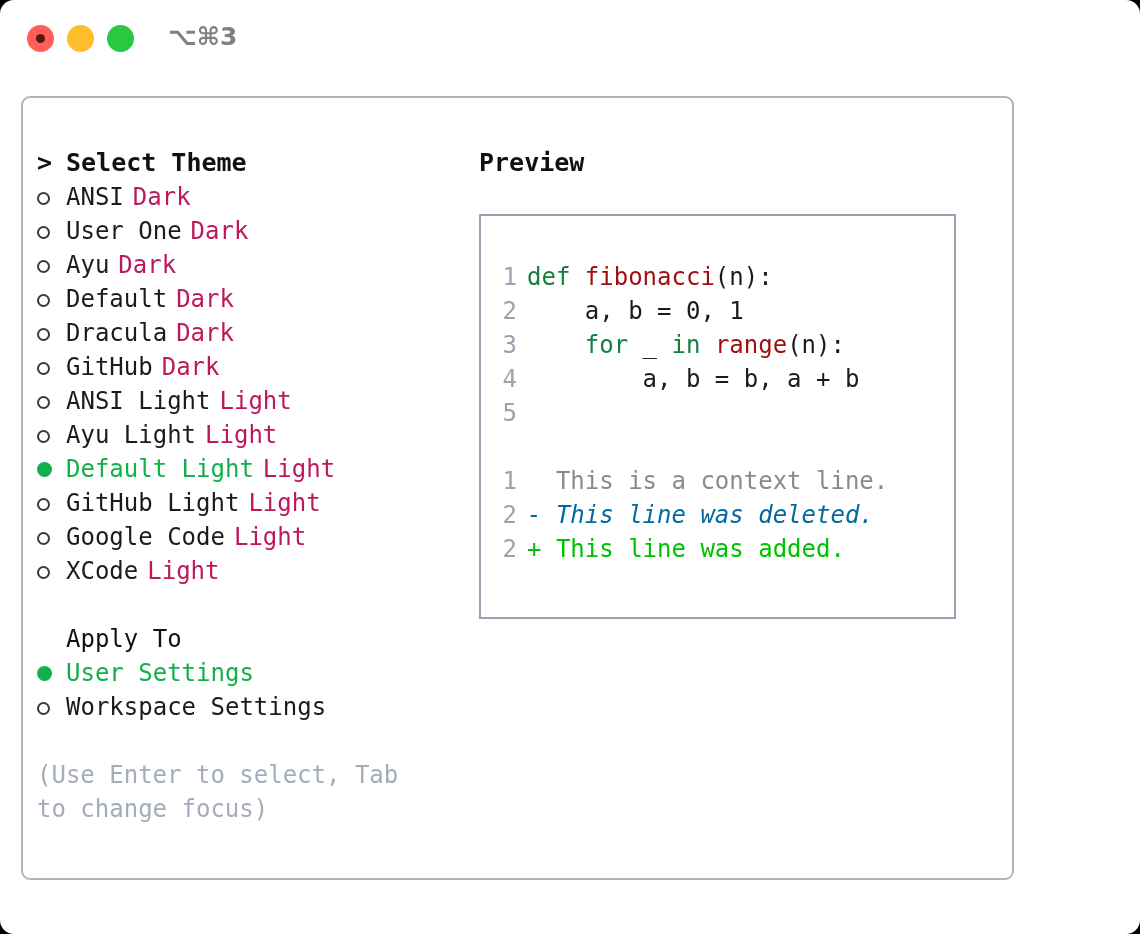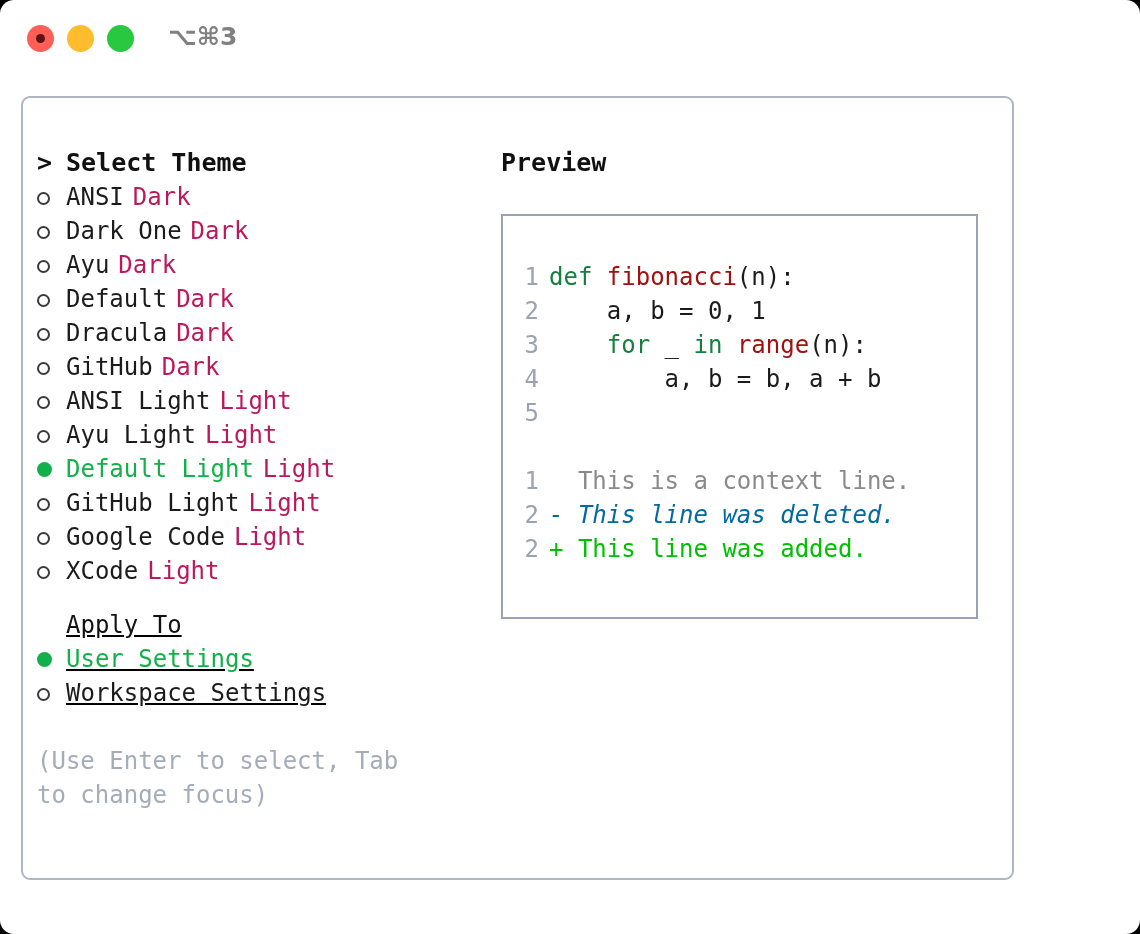--- a/index.html
+++ b/index.html
@@ -129,21 +129,21 @@
     border-radius: 50%;
     background: #11b04a;
   }
   .opt-label { color: #1b1b1b; }
   .opt-row.selected .opt-label { color: #11b04a; }
   .opt-kind {
     color: #be185d;
     margin-left: 9px;
   }
 
-  .apply-section { margin-top: 20px; text-decoration: underline; }
+  .apply-section { margin-top: 34px; }
   .apply-title {
     font-size: 24px;
     color: #111111;
     line-height: 34px;
     height: 34px;
     padding-left: 29px;
     white-space: pre;
   }
 
   .hint {
@@ -151,21 +151,21 @@
     font-size: 24px;
     color: #a4acba;
     line-height: 34px;
     width: 400px;
     white-space: pre-wrap;
   }
 
   
   .right-col {
     position: absolute;
-    left: 478px; top: 48px;
+    left: 456px; top: 48px;
     width: 500px;
   }
   .preview-title {
     font-size: 25px;
     font-weight: bold;
     color: #111111;
     line-height: 34px;
   }
   .preview-box {
     margin-top: 34px;
@@ -220,21 +220,21 @@
 
       <div class="left-col">
 
         <div class="section-header">
           <span class="hdr-marker">&gt;</span>
           <span class="hdr-text">Select Theme</span>
         </div>
 
         <div class="opt-list" id="theme-list">
             <div class="opt-row"><span class="opt-marker"><span class="bullet-empty"></span></span><span class="opt-label">ANSI</span><span class="opt-kind">Dark</span></div>
-            <div class="opt-row"><span class="opt-marker"><span class="bullet-empty"></span></span><span class="opt-label">Dark One</span><span class="opt-kind">Dark</span></div>
+            <div class="opt-row"><span class="opt-marker"><span class="bullet-empty"></span></span><span class="opt-label">User One</span><span class="opt-kind">Dark</span></div>
             <div class="opt-row"><span class="opt-marker"><span class="bullet-empty"></span></span><span class="opt-label">Ayu</span><span class="opt-kind">Dark</span></div>
             <div class="opt-row"><span class="opt-marker"><span class="bullet-empty"></span></span><span class="opt-label">Default</span><span class="opt-kind">Dark</span></div>
             <div class="opt-row"><span class="opt-marker"><span class="bullet-empty"></span></span><span class="opt-label">Dracula</span><span class="opt-kind">Dark</span></div>
             <div class="opt-row"><span class="opt-marker"><span class="bullet-empty"></span></span><span class="opt-label">GitHub</span><span class="opt-kind">Dark</span></div>
             <div class="opt-row"><span class="opt-marker"><span class="bullet-empty"></span></span><span class="opt-label">ANSI Light</span><span class="opt-kind">Light</span></div>
             <div class="opt-row"><span class="opt-marker"><span class="bullet-empty"></span></span><span class="opt-label">Ayu Light</span><span class="opt-kind">Light</span></div>
             <div class="opt-row selected"><span class="opt-marker"><span class="bullet-filled"></span></span><span class="opt-label">Default Light</span><span class="opt-kind">Light</span></div>
             <div class="opt-row"><span class="opt-marker"><span class="bullet-empty"></span></span><span class="opt-label">GitHub Light</span><span class="opt-kind">Light</span></div>
             <div class="opt-row"><span class="opt-marker"><span class="bullet-empty"></span></span><span class="opt-label">Google Code</span><span class="opt-kind">Light</span></div>
             <div class="opt-row"><span class="opt-marker"><span class="bullet-empty"></span></span><span class="opt-label">XCode</span><span class="opt-kind">Light</span></div>

